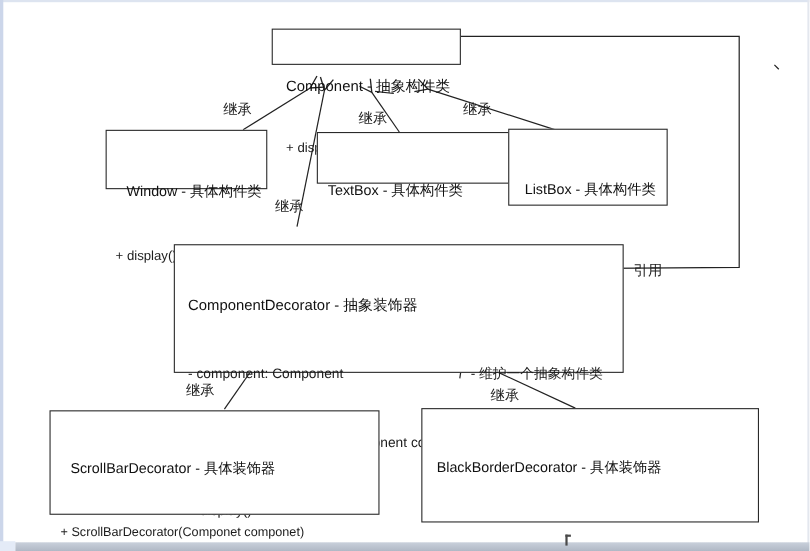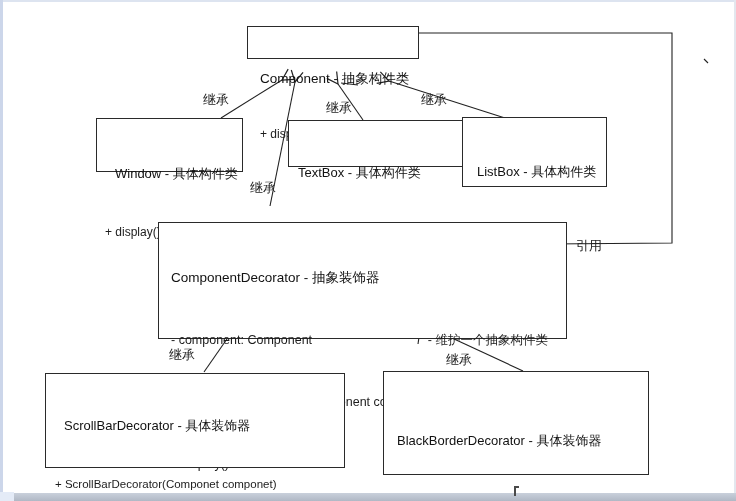--- a/index.html
+++ b/index.html
@@ -37,21 +37,21 @@
   .b3{left:462px;top:117px;width:145px;height:70px;padding:7px 16px 0 14px;}
   .b3 .uml-title{line-height:22px;}
   .b3 .m-row{line-height:22px;margin-left:-6px;}
   .b4{left:158px;top:206px;width:409px;height:117px;padding:5px 0 0 12px;margin-top:16px;}
   .b4 .uml-title{line-height:27px;font-size:13.5px;}
   .b4 .m-row{line-height:26px;font-size:12.5px;}
   .b4 .m-right{padding-right:18px;}
   .b5{left:45px;top:373px;width:300px;height:95px;padding:4px 0 0 9px;}
   .b5 .uml-title{line-height:23px;padding-left:9px;}
   .b5 .m-row{line-height:23px;font-size:11.5px;}
-  .b6{left:383px;top:371px;width:266px;height:104px;padding:20px 0 0 9px;}
+  .b6{left:383px;top:371px;width:307px;height:104px;padding:4px 0 0 9px;}
   .b6 .uml-title{line-height:25px;padding-left:4px;}
   .b6 .m-row{line-height:24px;font-size:11.5px;}
   
   svg.arrows{position:absolute;left:0;top:0;width:736px;height:501px;pointer-events:none;}
   .edge-label{position:absolute;font-size:13px;color:#1c1c1c;}
 </style>
 </head>
 <body>
 
 <div class="chrome-top"></div>

